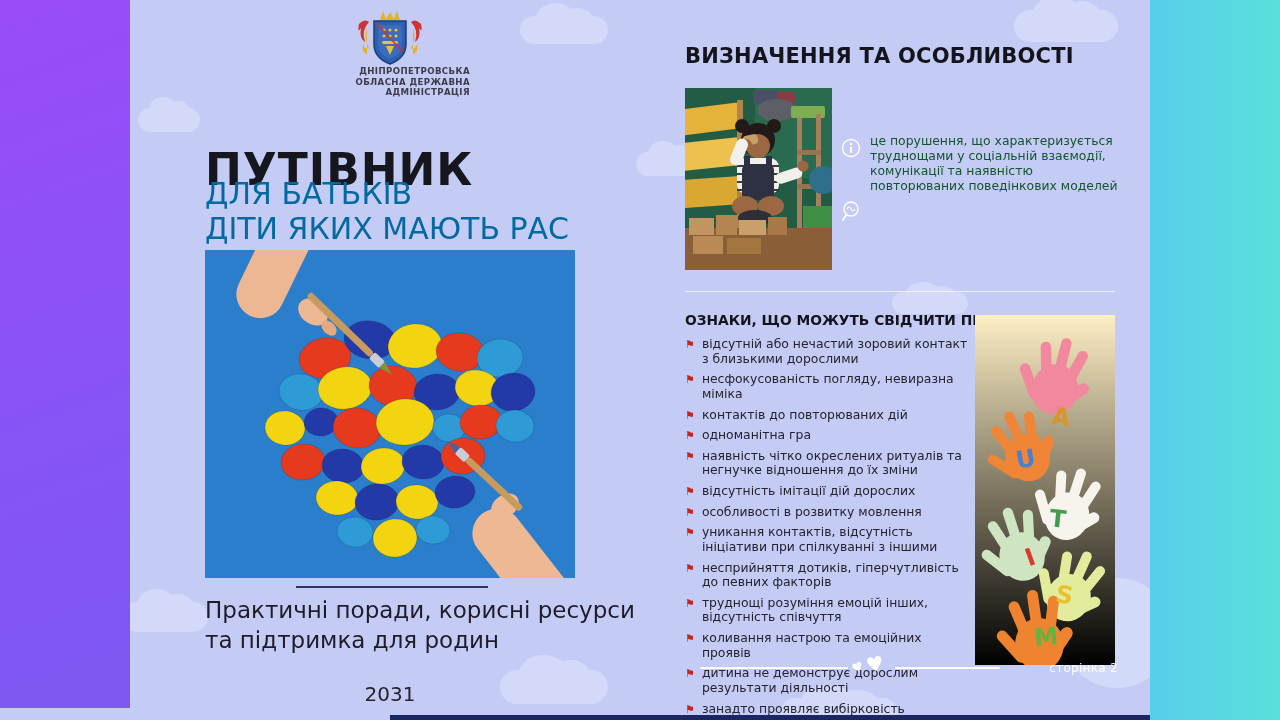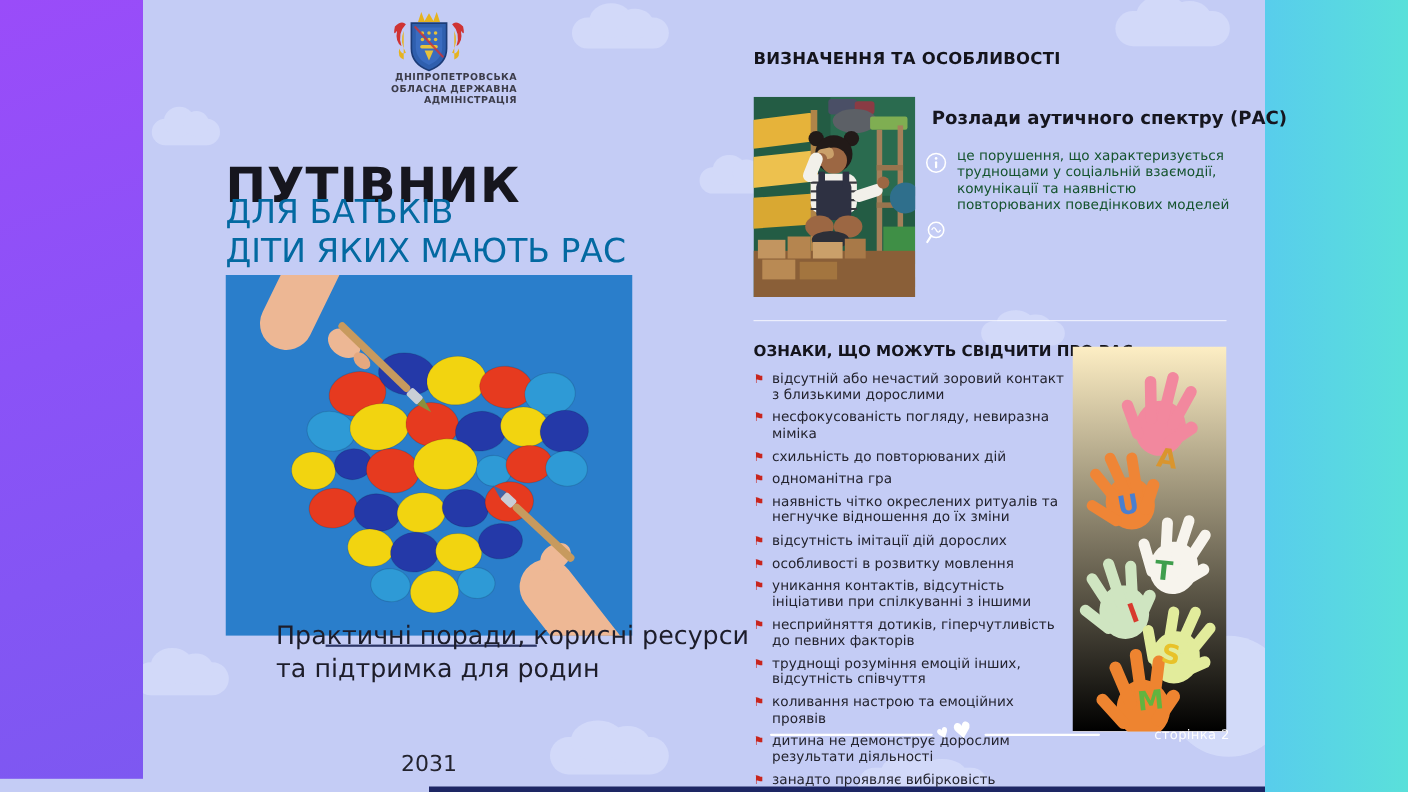--- a/index.html
+++ b/index.html
@@ -12,21 +12,21 @@
   .cloud{background:#d4dbfa;border-radius:999px;opacity:.9;}
   .cloud::before{content:"";position:absolute;left:18%;top:-45%;width:45%;height:110%;background:#d4dbfa;border-radius:50%;}
   .cloud::after{content:"";position:absolute;right:16%;top:-28%;width:38%;height:95%;background:#d4dbfa;border-radius:50%;}
   .round-cloud{background:#d4dbfa;border-radius:50%;opacity:.9;}
   .logo-org{width:160px;text-align:right;font-size:8.6px;font-weight:700;letter-spacing:.4px;line-height:1.25;color:#3c3c4a;}
   .cover-title{font-size:44px;font-weight:800;color:#16161e;letter-spacing:1px;margin-top:20px;}
   .cover-sub{font-size:30px;font-weight:400;color:#0369a1;line-height:1.17;}
   .tag-rule{width:192px;height:2px;background:#2c3566;}
   .tagline{font-size:23px;color:#1d1d2a;line-height:1.3;}
   .year{font-size:20px;color:#23232e;width:370px;text-align:center;}
-  .rh{font-size:15px;font-weight:800;color:#14141c;letter-spacing:.2px;}
+  .rh{font-size:21px;font-weight:800;color:#14141c;letter-spacing:.2px;}
   .card-title{font-size:16.5px;font-weight:800;color:#16161f;}
   .def-text{width:252px;font-size:12.4px;line-height:1.2;color:#14532d;}
   .def-bold{width:252px;font-size:12.6px;line-height:1.2;color:#14141d;font-weight:800;}
   .sep{height:1px;background:rgba(255,255,255,.75);}
   .signs-h{font-size:13.8px;font-weight:800;color:#14141c;}
   ul.signs{list-style:none;margin:0;padding:0;width:288px;}
   ul.signs li{display:flex;gap:7px;margin-bottom:6px;font-size:12.4px;line-height:1.18;color:#23232e;}
   .flag{color:#c8251d;font-size:11px;line-height:1;margin-top:2px;flex:0 0 auto;}
   .wline{height:2px;background:#fff;border-radius:2px;}
   .heart{color:#fff;display:inline-block;}
@@ -137,21 +137,21 @@
       <ellipse cx="300" cy="256" rx="15" ry="11" fill="#eeb895" transform="rotate(-35 300 256)"></ellipse>
       <g transform="translate(306,250) rotate(-137)">
         <rect x="-14" y="-3.5" width="74" height="7" rx="3.5" fill="#c79a5e"></rect>
         <rect x="60" y="-4.5" width="13" height="9" rx="2" fill="#c9ced6"></rect>
         <path d="M73 -4 L86 0 L73 4 Z" fill="#3e66a8"></path>
       </g>
     </g>
   </svg>
 
   <div class="abs tag-rule" style="left:296px;top:586px;"></div>
-  <div class="abs tagline" style="left:205px;top:564px;margin-left:46px;">
+  <div class="abs tagline" style="left:205px;top:596px;">
     <div>Практичні поради, корисні ресурси</div>
     <div>та підтримка для родин</div>
   </div>
   <div class="abs year" style="left:205px;top:682px;">2031</div>
 
   <div class="abs rh" style="left:685px;top:44px;">ВИЗНАЧЕННЯ ТА ОСОБЛИВОСТІ</div>
 
   <svg class="abs" style="left:685px;top:88px;" width="147" height="182" viewBox="0 0 147 182">
     <rect width="147" height="182" fill="#235c44"></rect>
     <rect x="70" y="0" width="77" height="90" fill="#2a6b4f"></rect>
@@ -201,21 +201,20 @@
       <rect x="0" y="140" width="147" height="42" fill="#8a5f38"></rect>
       <rect x="4" y="130" width="25" height="17" fill="#c29560"></rect>
       <rect x="31" y="127" width="21" height="20" fill="#b5854f"></rect>
       <rect x="54" y="132" width="27" height="15" fill="#caa06a"></rect>
       <rect x="83" y="129" width="19" height="18" fill="#a87948"></rect>
       <rect x="8" y="148" width="30" height="18" fill="#b98a54"></rect>
       <rect x="42" y="150" width="34" height="16" fill="#a3753f"></rect>
     </g>
   </svg>
 
-  <div class="abs card-title" style="left:847px;top:98px;">Розлади аутичного спектру (РАС)</div>
 
   <svg class="abs" style="left:841px;top:138px;" width="20" height="20" viewBox="0 0 20 20">
     <circle cx="10" cy="10" r="8.5" fill="none" stroke="#fff" stroke-width="1.4"></circle>
     <circle cx="10" cy="6" r="1.2" fill="#fff"></circle>
     <rect x="9" y="8.5" width="2" height="6.5" rx="1" fill="#fff"></rect>
   </svg>
 
   <div class="abs def-text" style="left:870px;top:134px;">це порушення, що характеризується труднощами у соціальній взаємодії, комунікації та наявністю повторюваних поведінкових моделей</div>
 
   <svg class="abs" style="left:840px;top:200px;" width="22" height="24" viewBox="0 0 22 24">
@@ -232,21 +231,21 @@
     <li>
         <span class="flag">⚑</span>
         <span>відсутній або нечастий зоровий контакт з близькими дорослими</span>
       </li>
     <li>
         <span class="flag">⚑</span>
         <span>несфокусованість погляду, невиразна міміка</span>
       </li>
     <li>
         <span class="flag">⚑</span>
-        <span>схильність до повторюваних дій</span>
+        <span>контактів до повторюваних дій</span>
       </li>
     <li>
         <span class="flag">⚑</span>
         <span>одноманітна гра</span>
       </li>
     <li>
         <span class="flag">⚑</span>
         <span>наявність чітко окреслених ритуалів та негнучке відношення до їх зміни</span>
       </li>
     <li>

